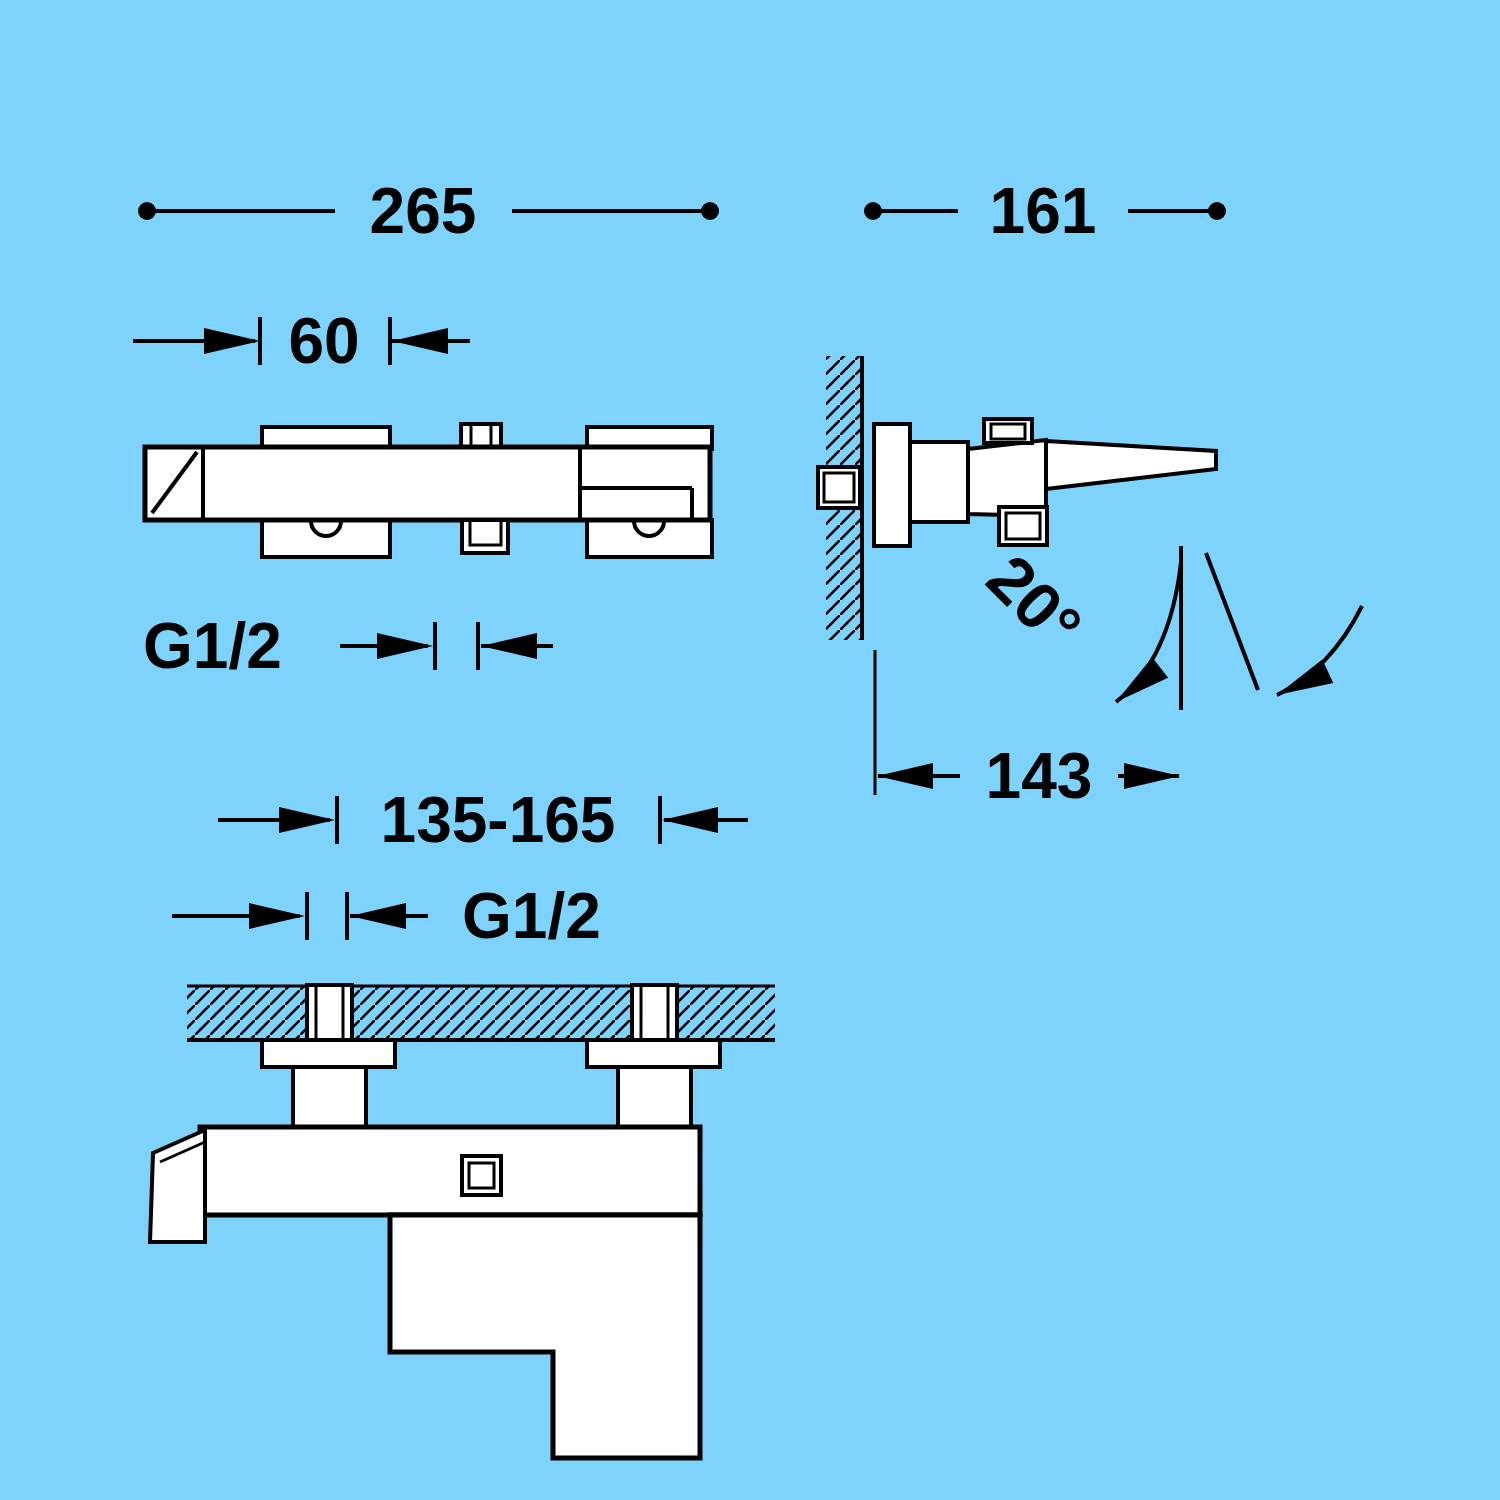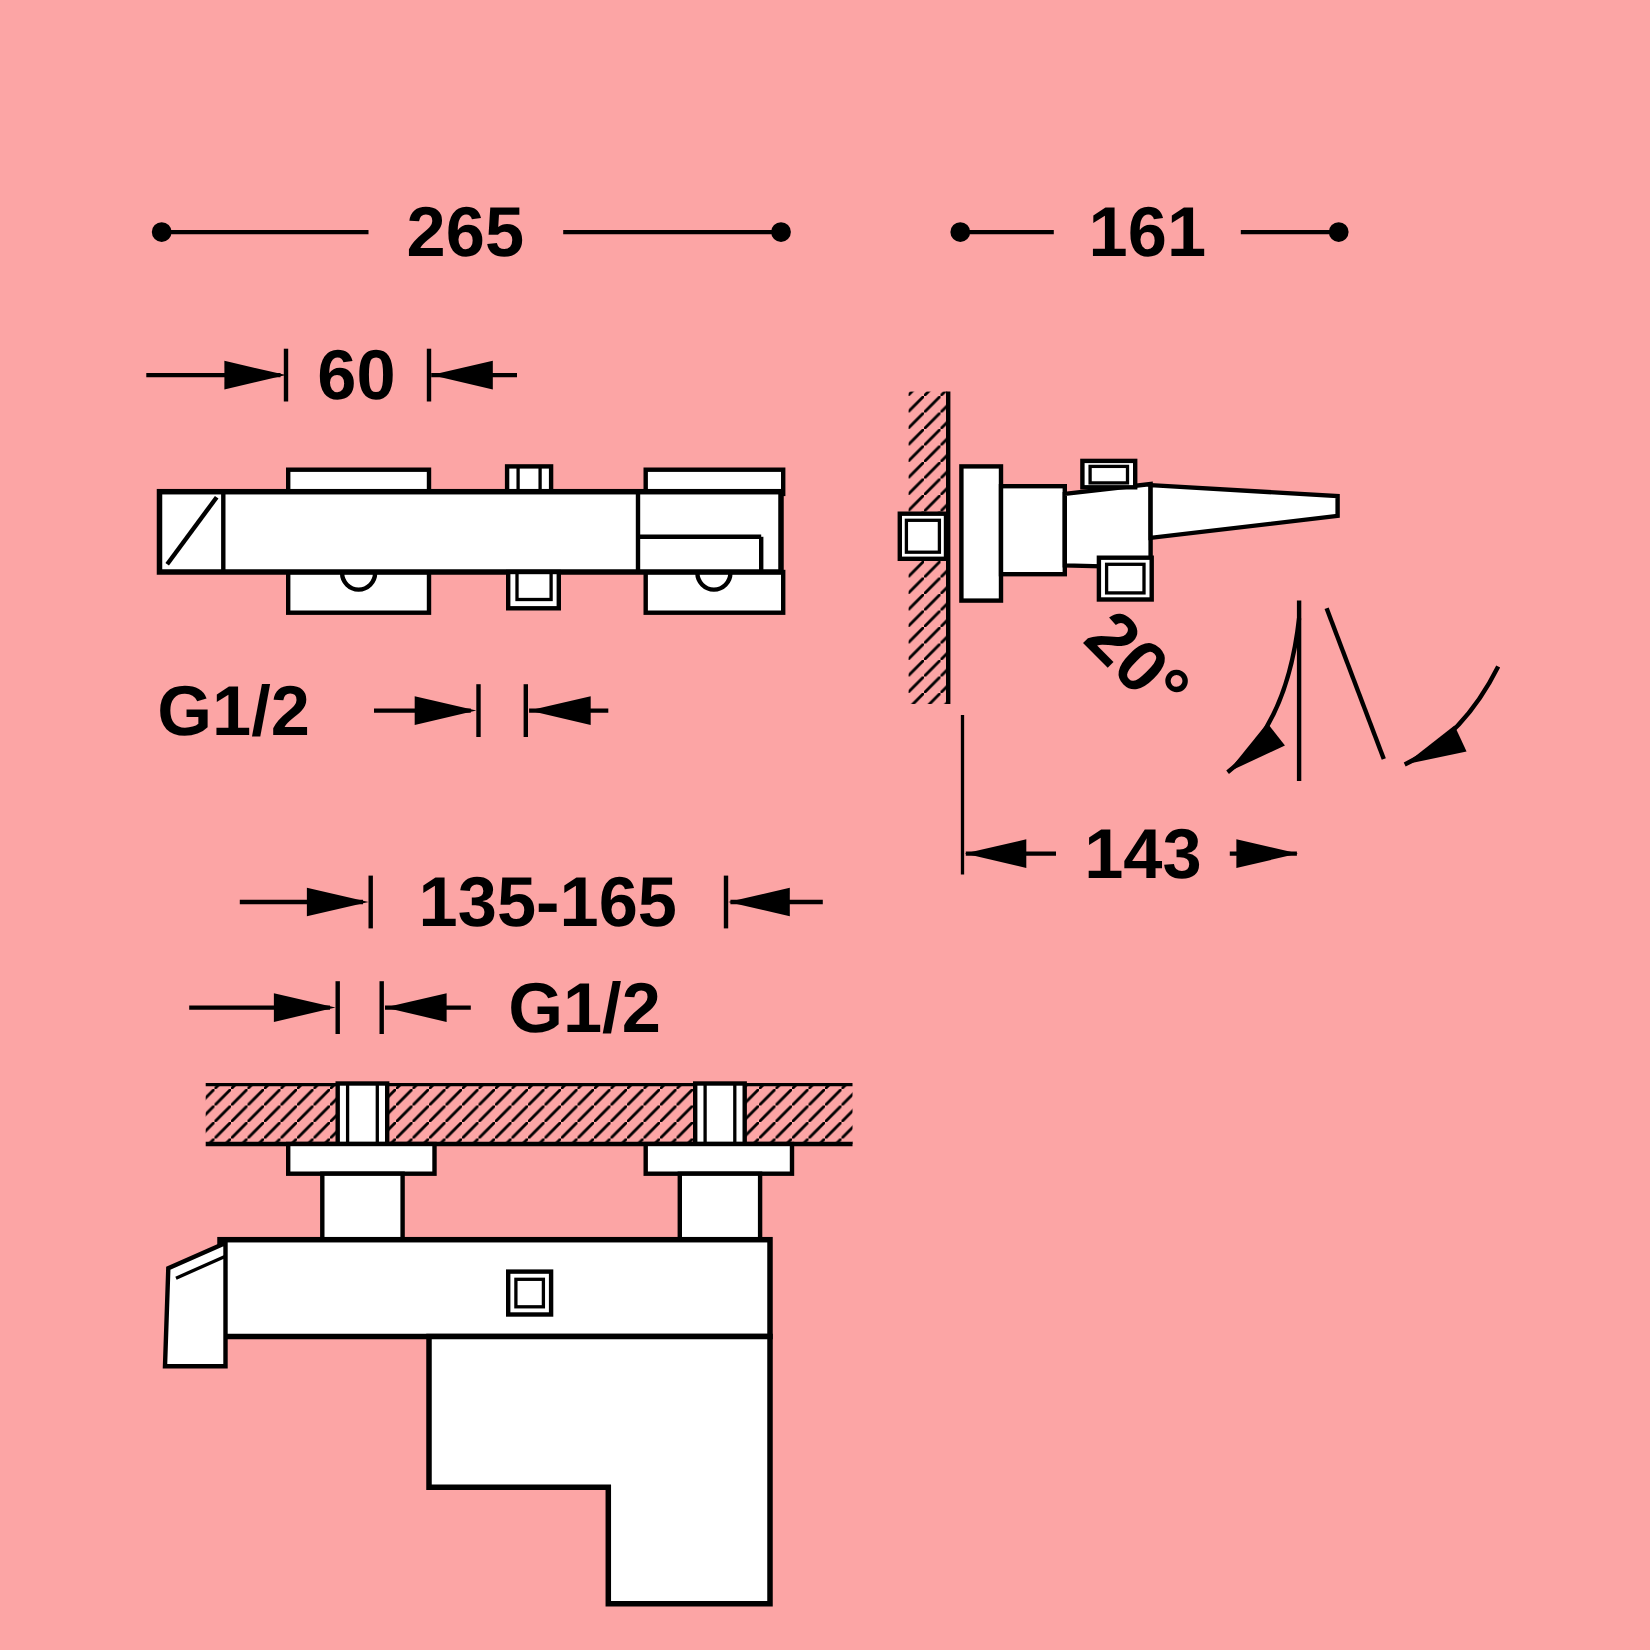--- a/index.html
+++ b/index.html
@@ -6,21 +6,21 @@
     margin: 0;
     padding: 0;
     background: #ffffff;
     width: 1500px;
     height: 1500px;
     overflow: hidden;
   }
   .canvas-wrap {
     width: 1500px;
     height: 1500px;
-    background: #fca5a5;
+    background: #7dd3fc;
   }
   .dim-text {
     font-family: "Liberation Sans", "DejaVu Sans", sans-serif;
     font-weight: 700;
     font-size: 64px;
     fill: #000000;
   }
   .angle-text {
     font-family: "Liberation Sans", "DejaVu Sans", sans-serif;
     font-weight: 700;

